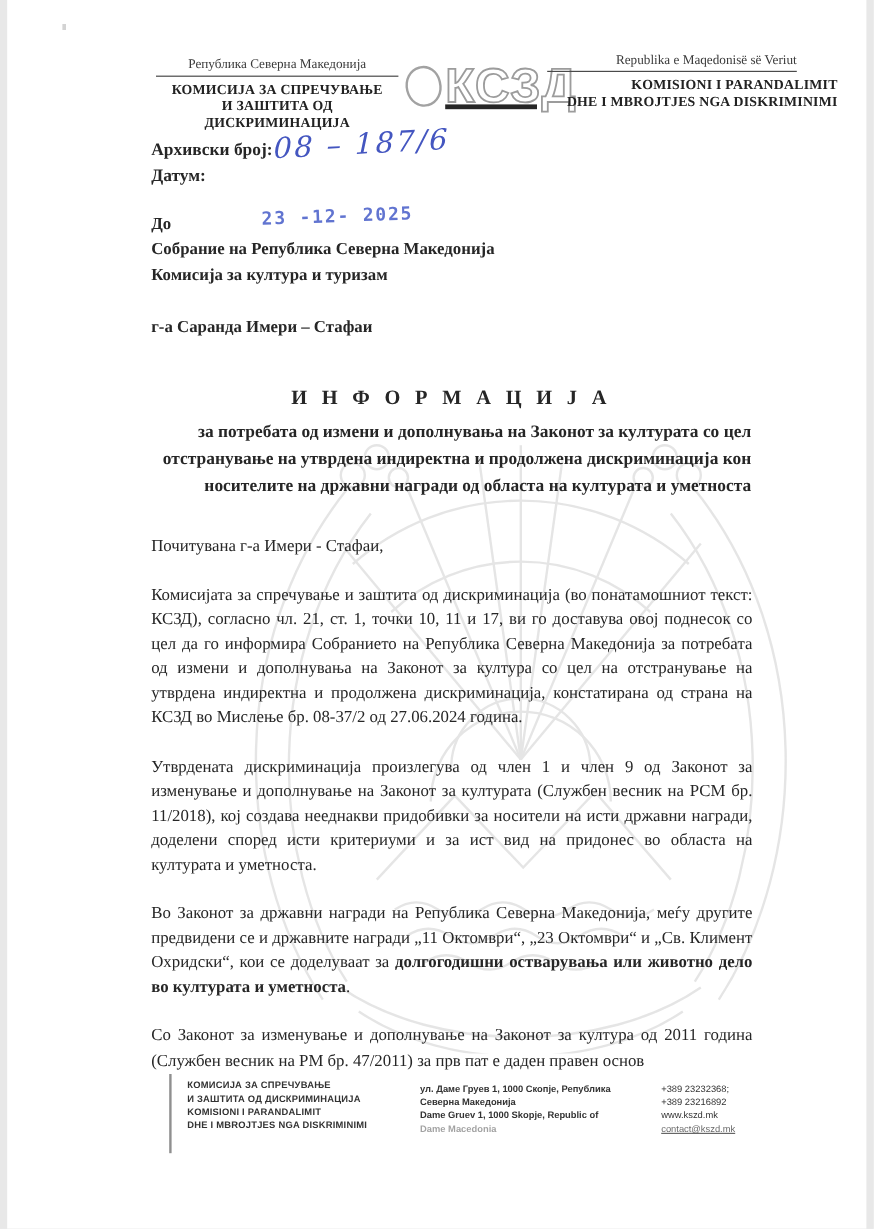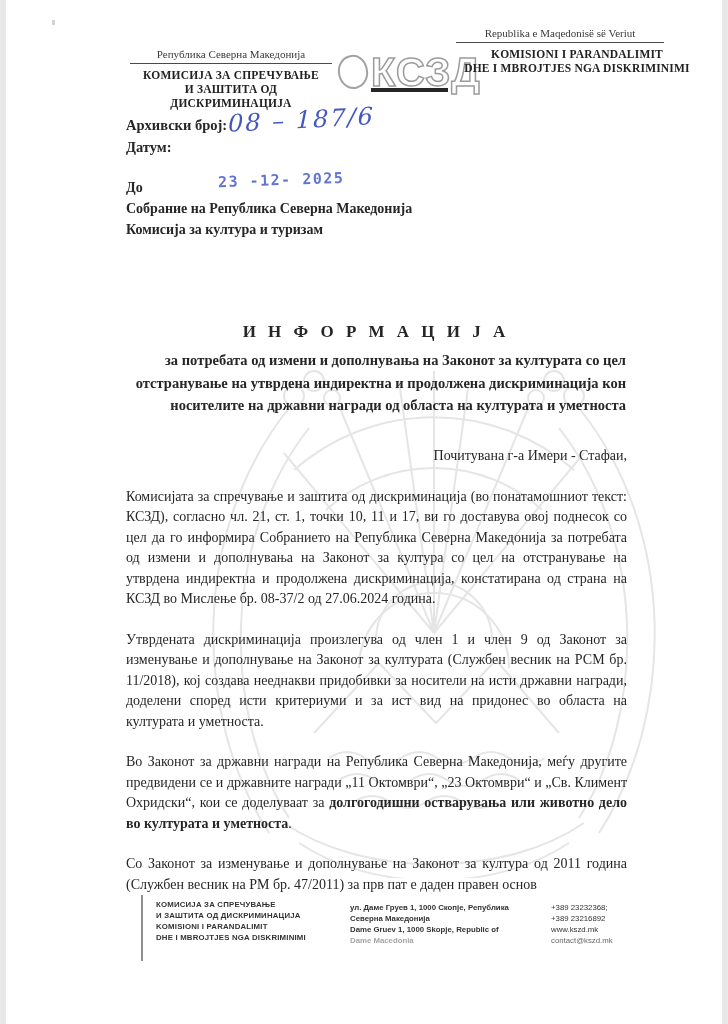--- a/index.html
+++ b/index.html
@@ -9,21 +9,21 @@
     background:#ffffff;
     overflow:hidden;
     font-family:"Liberation Serif", serif;
     color:#262626;
     margin:0 auto;
   }
   
   .watermark{position:absolute;left:168px;top:278px;pointer-events:none;}
   
   .hdr-left{position:absolute;left:118px;top:48px;width:214px;text-align:center;}
-  .hdr-right{position:absolute;left:450px;top:27px;width:242px;text-align:center;}
+  .hdr-right{position:absolute;left:450px;top:44px;width:242px;text-align:right;}
   .hdr-country{font-size:11px;color:#3a3a3a;padding-bottom:3px;border-bottom:1.4px solid #4a4a4a;display:block;}
   .hdr-left .hdr-country{margin:0 6px;}
   .hdr-right .hdr-country{width:208px;}
   .hdr-org{font-weight:bold;font-size:11.5px;letter-spacing:.2px;margin-top:4px;line-height:14px;color:#222;}
   .logo{position:absolute;left:332px;top:52px;display:flex;align-items:center;gap:3px;text-decoration:underline;}
   .logo-ring{width:26px;height:30px;border:2.6px solid #a2a2a2;border-radius:50% 46% 50% 48%;transform:rotate(-14deg);}
   .logo-text{
     font-family:"Liberation Sans", sans-serif;font-weight:bold;
     font-size:40px;line-height:40px;letter-spacing:1px;
     color:#ffffff;-webkit-text-stroke:1.5px #9c9c9c;
@@ -45,30 +45,30 @@
   
   .recipient{position:absolute;left:120px;top:177px;font-weight:bold;font-size:14px;line-height:21px;}
   .recipient .attn{margin-top:23px;}
   
   .title-block{position:absolute;left:120px;top:322px;width:500px;text-align:center;}
   .title-main{font-weight:bold;font-size:17px;letter-spacing:4px;margin-bottom:7px;}
   .title-sub{font-weight:bold;font-size:14.5px;line-height:22.5px;text-align:right;}
   
   .body-text{position:absolute;left:120px;top:446px;width:501px;font-size:14px;line-height:20.5px;}
   .body-text p{margin:0 0 20px 0;text-align:justify;}
-  .body-text p.salutation{text-align:right;}
+  .body-text p.salutation{text-align:left;}
   .emph{font-weight:bold;}
   
   .footer-bar{position:absolute;left:135px;top:895px;width:2px;height:66px;background:#8f8f8f;}
   .footer{font-family:"Liberation Sans", sans-serif;font-size:7.8px;line-height:11px;color:#333;}
   .f-org{position:absolute;left:150px;top:899px;font-weight:bold;letter-spacing:.2px;}
   .f-addr{position:absolute;left:344px;top:902px;font-weight:bold;}
   .f-contact{position:absolute;left:545px;top:902px;}
   .faded{opacity:.45;}
-  .semi-faded{opacity:.75;}
+  .semi-faded{opacity:.75;text-decoration:underline;}
   .speck{position:absolute;left:46px;top:20px;width:3px;height:5px;background:#b5b5b5;opacity:.6;}
 </style>
 </head>
 <body>
 
 <div class="page">
 
   <span class="speck"></span>
 
   <svg class="watermark" width="520" height="600" viewBox="0 0 520 600">
@@ -129,20 +129,21 @@
     <div>Датум:</div>
   </div>
   <div class="hand-archive">08 – 187/6</div>
   <div class="hand-date">23 -12- 2025</div>
 
   <div class="recipient">
     <div>До</div>
     <div>Собрание на Република Северна Македонија</div>
     <div>Комисија за култура и туризам</div>
     <div class="attn">
+      <div>г-а Саранда Имери – Стафаи</div>
     </div>
   </div>
 
   <div class="title-block">
     <div class="title-main">И Н Ф О Р М А Ц И Ј А</div>
     <div class="title-sub">
       <div>за потребата од измени и дополнувања на Законот за културата со цел</div>
       <div>отстранување на утврдена индиректна и продолжена дискриминација кон</div>
       <div>носителите на државни награди од областа на културата и уметноста</div>
     </div>

